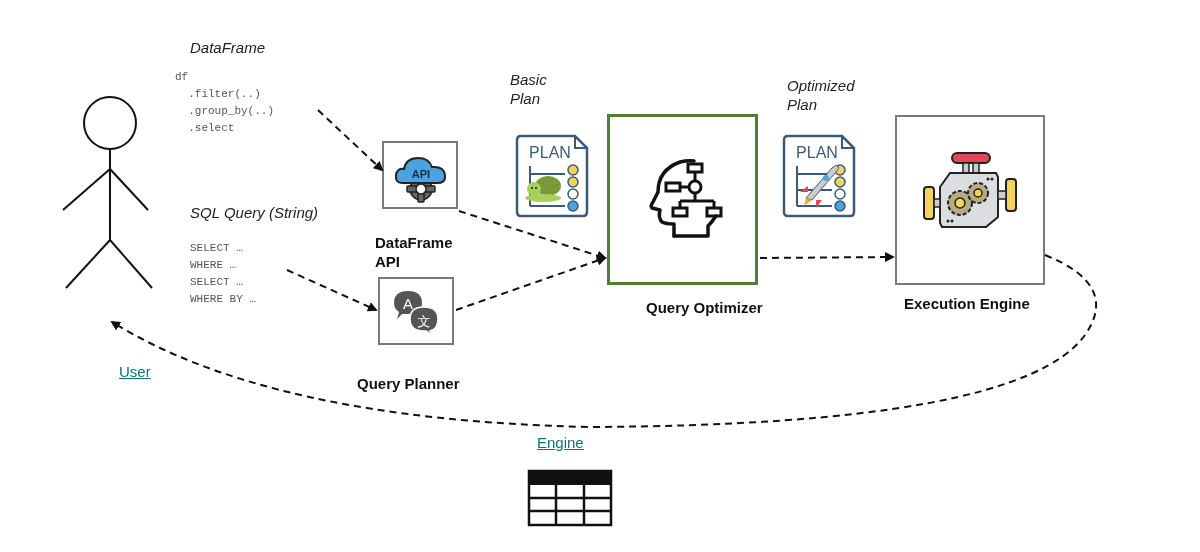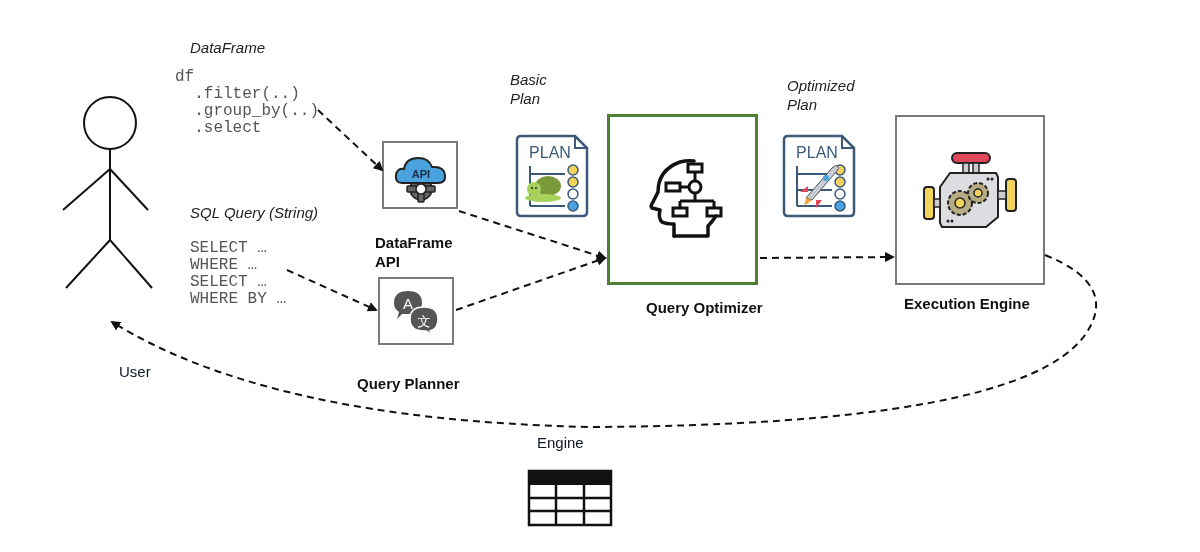--- a/index.html
+++ b/index.html
@@ -1,21 +1,21 @@
 <!DOCTYPE html>
 <html><head>
 <meta charset="utf-8">
 <style>
   html, body { margin: 0; padding: 0; background: #ffffff; }
   body { width: 1200px; height: 552px; position: relative; overflow: hidden; font-family: "Liberation Sans", sans-serif; color: #111; }
   .abs { position: absolute; }
   .italic-label { font-style: italic; font-size: 15px; color: #222; line-height: 19px; }
   .bold-label { font-weight: bold; font-size: 15px; color: #111; line-height: 19px; }
-  .plain-label { font-size: 15px; color: #0f172a; }
-  .code { font-family: "Liberation Mono", monospace; font-size: 16px; color: #555; line-height: 17px; white-space: pre; }
+  .plain-label { font-size: 15px; color: #0f766e; text-decoration: underline; }
+  .code { font-family: "Liberation Mono", monospace; font-size: 11px; color: #555; line-height: 17px; white-space: pre; }
   .box { position: absolute; border: 2px solid #7a7a7a; background: #fff; box-sizing: border-box; }
   .box.optimizer { border: 3px solid #4f7f35; }
   svg.overlay { position: absolute; left: 0; top: 0; width: 1200px; height: 552px; pointer-events: none; }
 </style>
 </head>
 <body>
 
 <svg class="abs" style="left:60px;top:85px;width:100px;height:215px" viewBox="0 0 100 215">
   <circle cx="50" cy="38" r="26" fill="none" stroke="#111" stroke-width="2"></circle>
   <line x1="50" y1="64" x2="50" y2="155" stroke="#111" stroke-width="2"></line>

